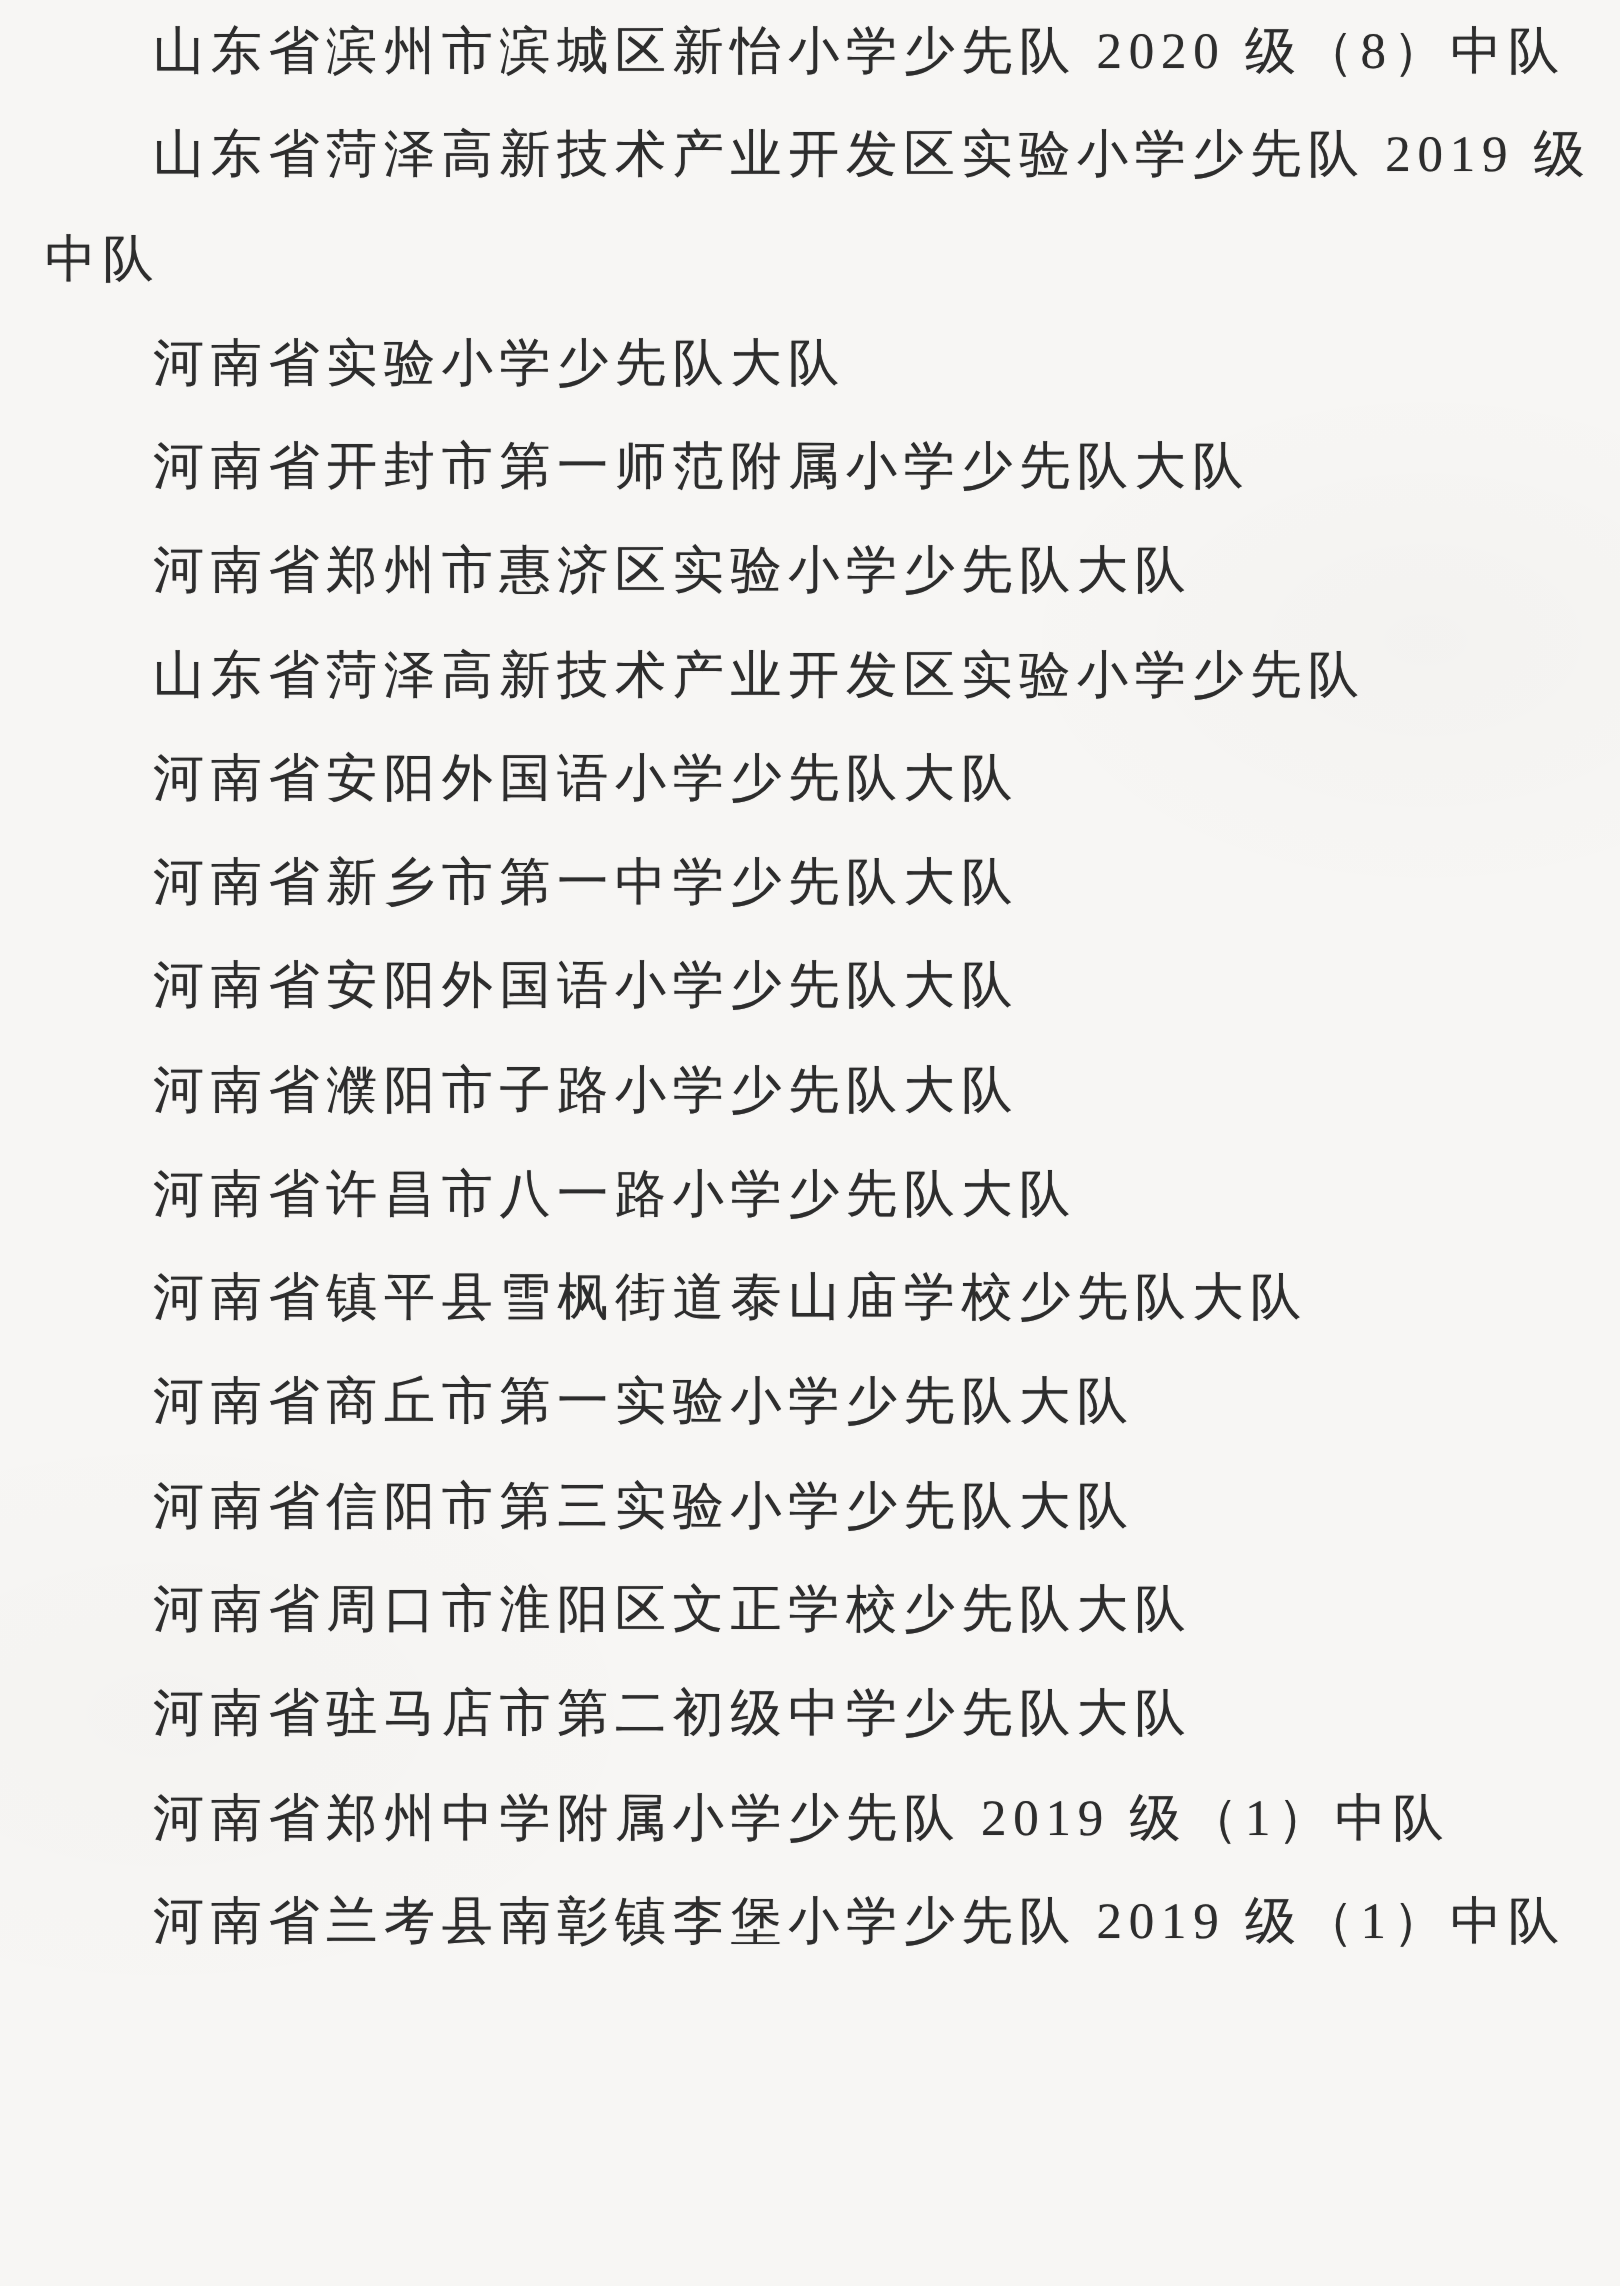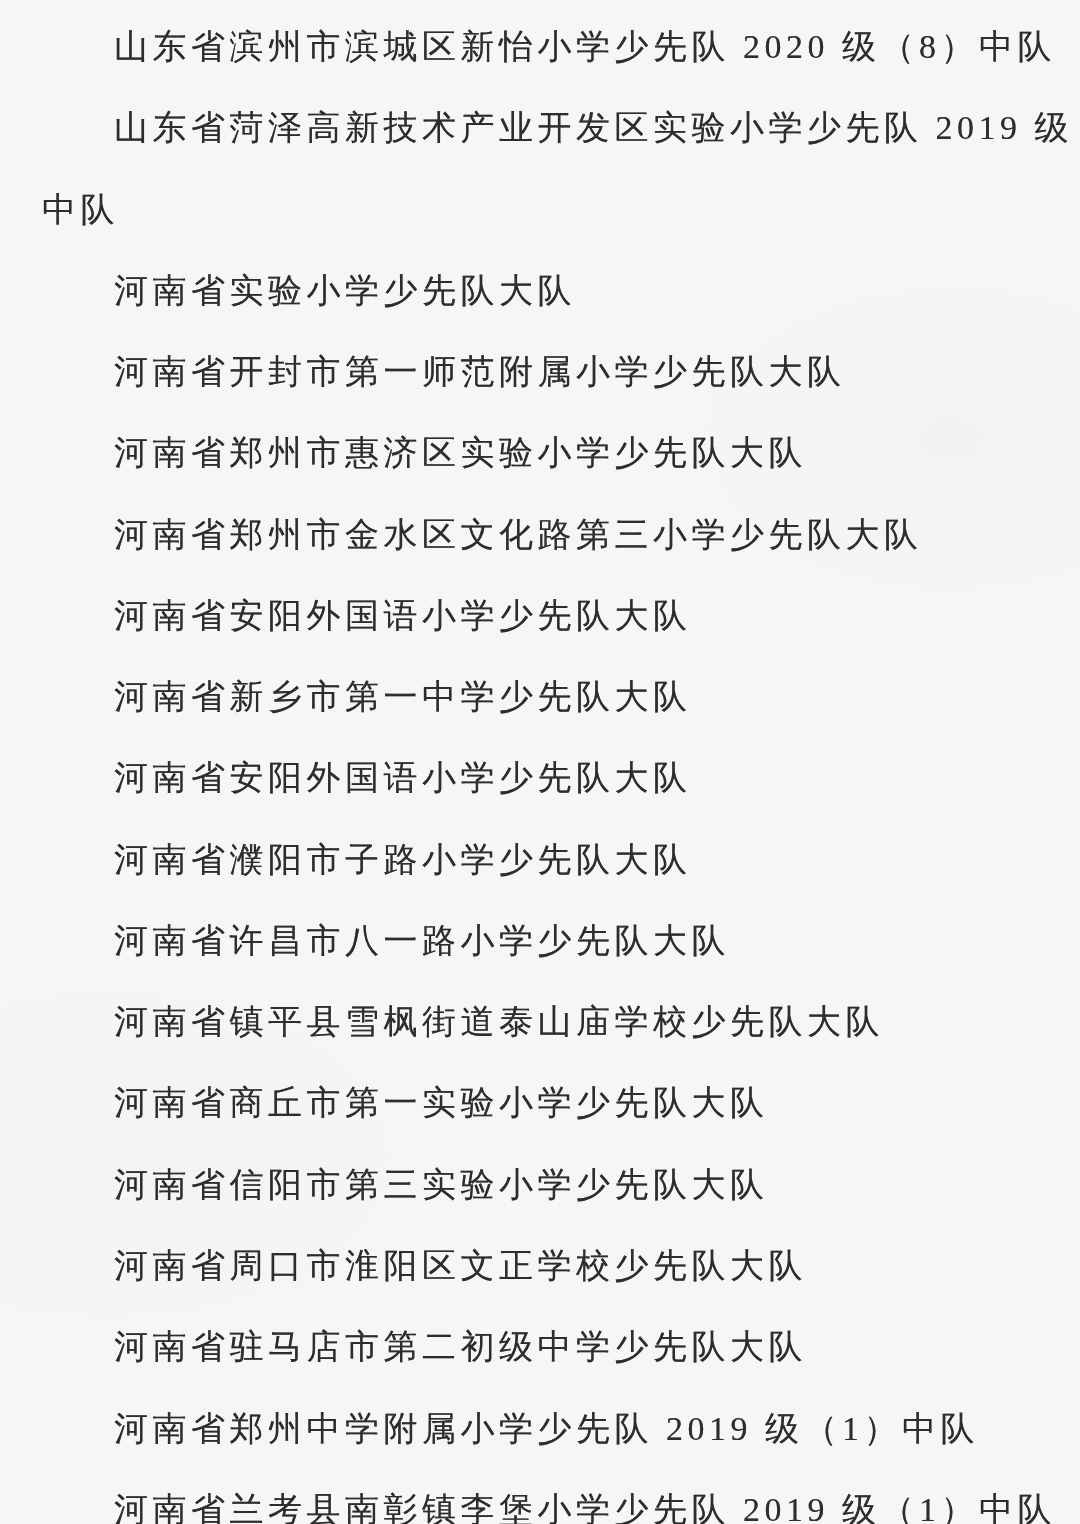--- a/index.html
+++ b/index.html
@@ -17,21 +17,21 @@
     position: relative;
     width: 1080px;
     height: 1524px;
     box-sizing: border-box;
     
     background:
       radial-gradient(ellipse 420px 260px at 88% 28%, rgba(0,0,0,0.015), rgba(0,0,0,0) 70%),
       radial-gradient(ellipse 520px 300px at 10% 75%, rgba(0,0,0,0.012), rgba(0,0,0,0) 70%);
   }
   .line {
-    margin: 12px;
+    margin: 0;
     padding: 0 4px 0 30px;
     height: 69.27px;
     line-height: 69.27px;
     white-space: nowrap;
     overflow: hidden;
     font-size: 34px;
     letter-spacing: 4.5px;
     color: var(--ink, #2d2d2d);
     text-indent: 72px;
     font-weight: 400;
@@ -45,21 +45,21 @@
 </head>
 <body style="--page-bg: #f7f6f4; --ink: #2d2d2d;">
 
 <div class="page">
     <p class="line">山东省滨州市滨城区新怡小学少先队 2020 级（8）中队</p>
     <p class="line">山东省菏泽高新技术产业开发区实验小学少先队 2019 级（4）</p>
     <p class="line no-indent">中队</p>
     <p class="line">河南省实验小学少先队大队</p>
     <p class="line">河南省开封市第一师范附属小学少先队大队</p>
     <p class="line">河南省郑州市惠济区实验小学少先队大队</p>
-    <p class="line">河南省郑州市金水区文化路第三小学少先队大队</p>
+    <p class="line">山东省菏泽高新技术产业开发区实验小学少先队</p>
     <p class="line">河南省安阳外国语小学少先队大队</p>
     <p class="line">河南省新乡市第一中学少先队大队</p>
     <p class="line">河南省安阳外国语小学少先队大队</p>
     <p class="line">河南省濮阳市子路小学少先队大队</p>
     <p class="line">河南省许昌市八一路小学少先队大队</p>
     <p class="line">河南省镇平县雪枫街道泰山庙学校少先队大队</p>
     <p class="line">河南省商丘市第一实验小学少先队大队</p>
     <p class="line">河南省信阳市第三实验小学少先队大队</p>
     <p class="line">河南省周口市淮阳区文正学校少先队大队</p>
     <p class="line">河南省驻马店市第二初级中学少先队大队</p>

